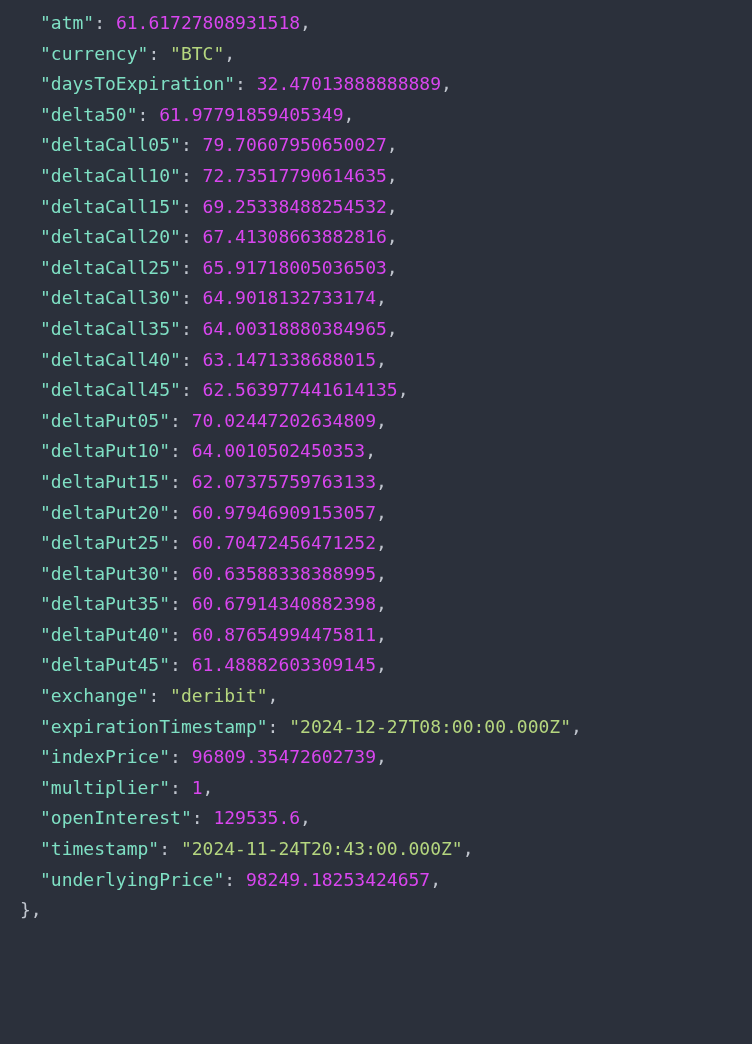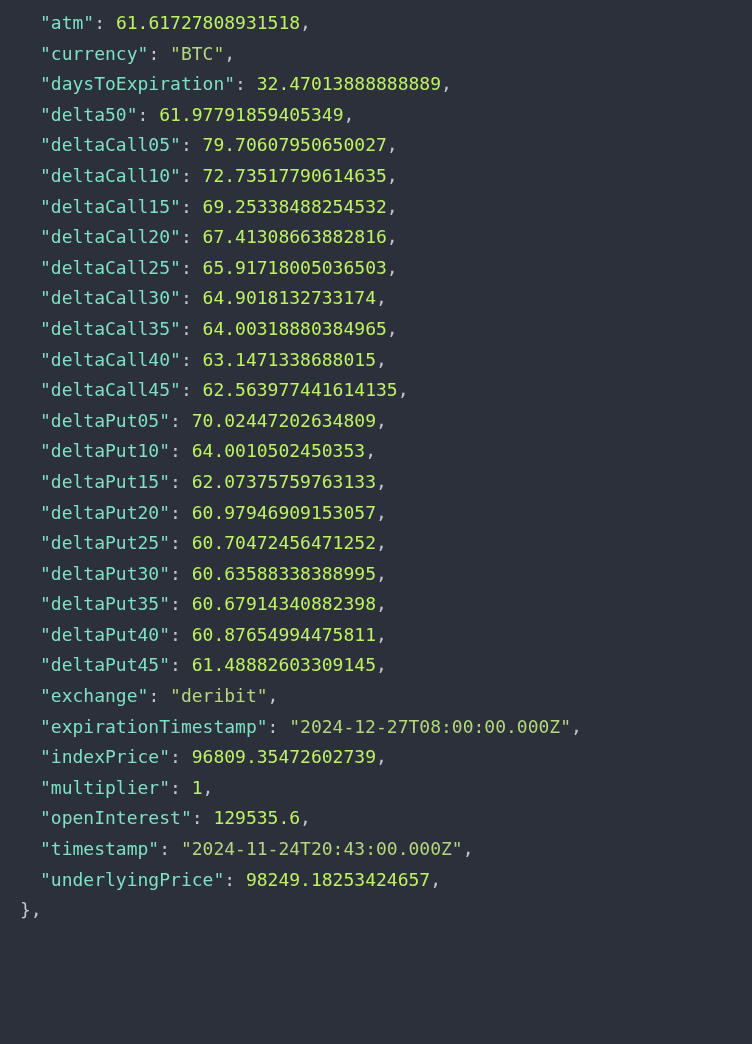--- a/index.html
+++ b/index.html
@@ -20,21 +20,21 @@
   .line {
     display: block;
   }
   .key {
     color: #7fe0c4;
   }
   .colon {
     color: #c0c5ce;
   }
   .num {
-    color: #bef264;
+    color: #d946ef;
   }
   .str {
     color: #b5d67f;
   }
   .punct {
     color: #c0c5ce;
   }
 </style>
 </head>
 <body>

